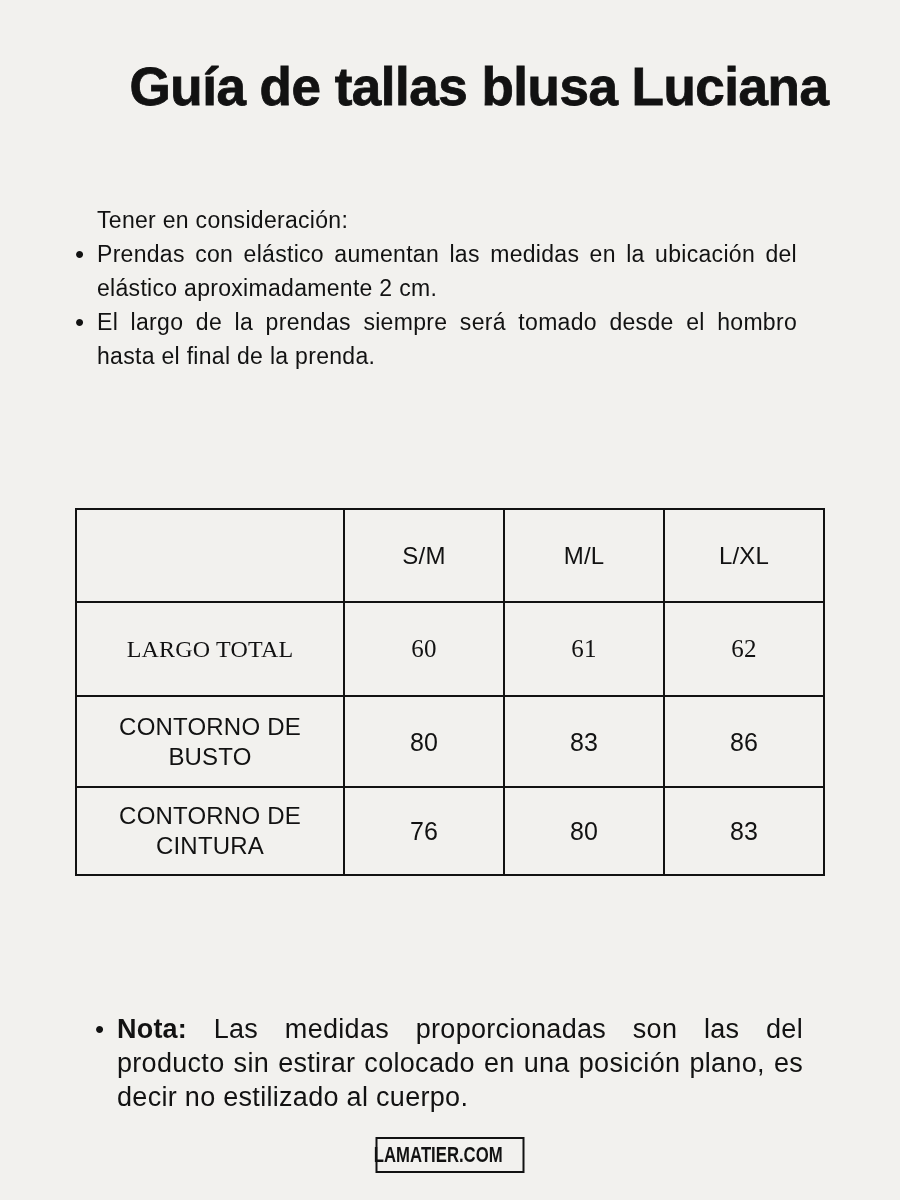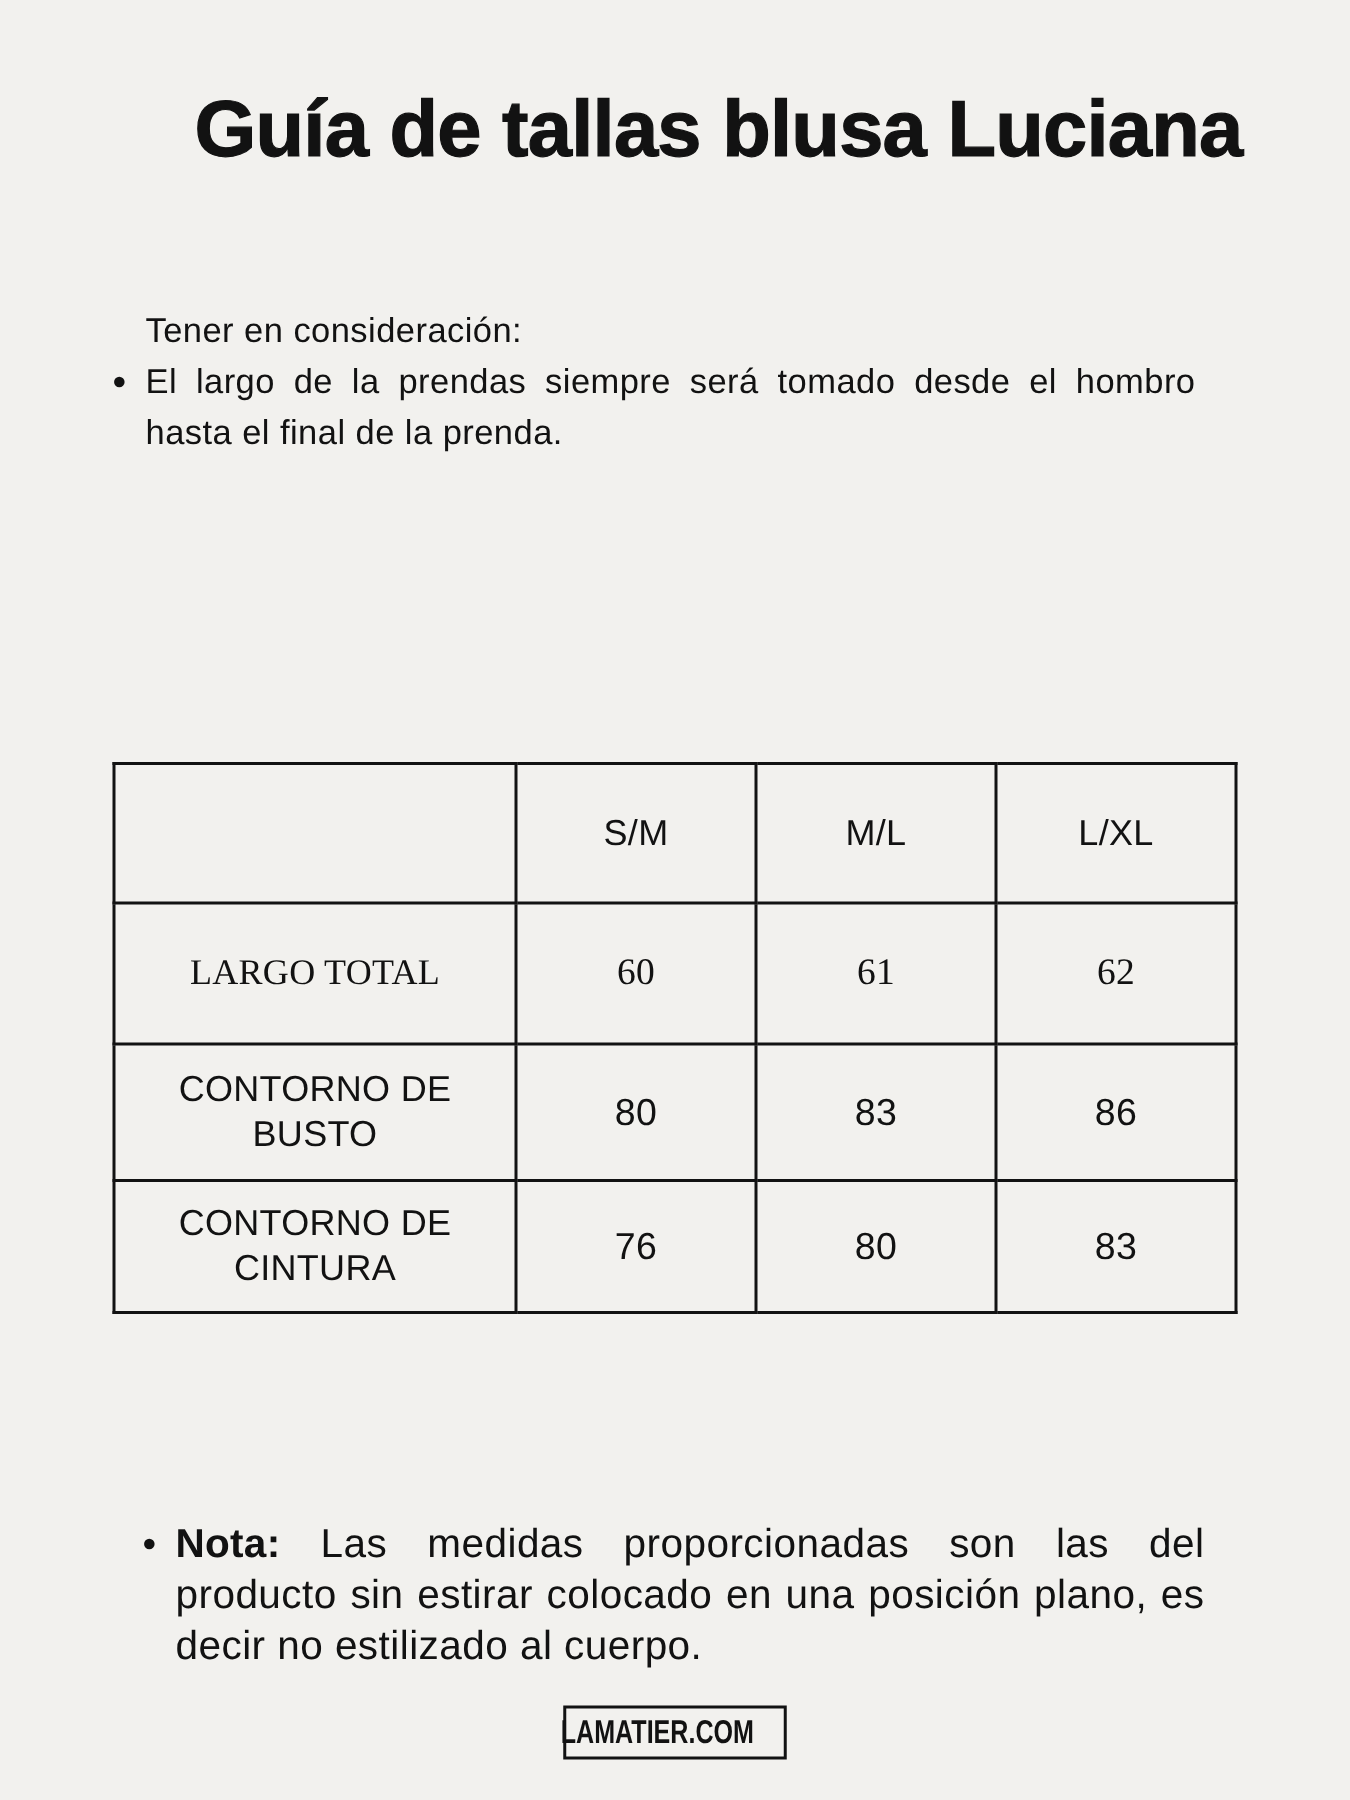--- a/index.html
+++ b/index.html
@@ -142,20 +142,21 @@
 </head>
 <body>
 
 <div class="page">
 
   <h1 class="title">Guía de tallas blusa Luciana</h1>
 
   <section class="considerations">
     <p class="heading">Tener en consideración:</p>
     <ul class="bullets">
+      <li class="bullet-item">Prendas con elástico aumentan las medidas en la ubicación del elástico aproximadamente 2 cm.</li>
       <li class="bullet-item">El largo de la prendas siempre será tomado desde el hombro hasta el final de la prenda.</li>
     </ul>
   </section>
 
   <table class="size-table">
     <colgroup>
       <col class="label-col">
       <col class="size-col">
       <col class="size-col">
       <col class="size-col">

